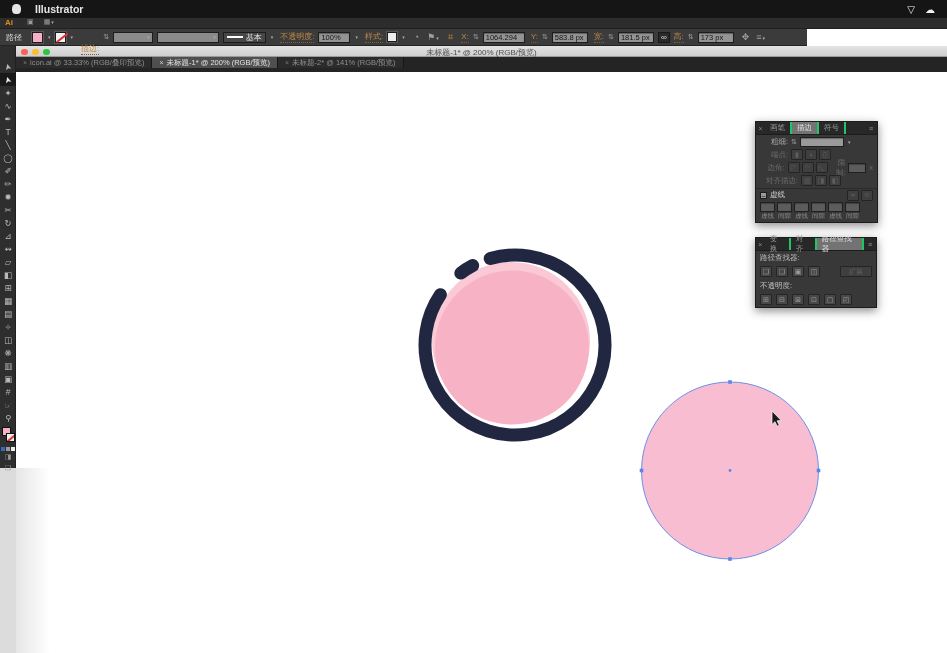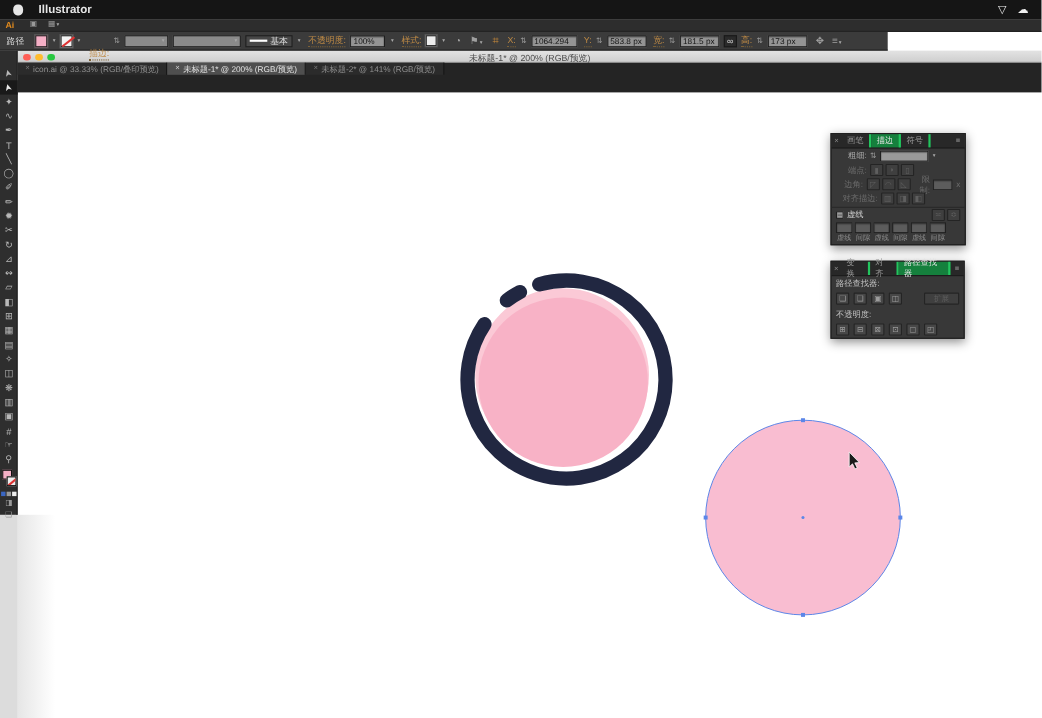--- a/index.html
+++ b/index.html
@@ -38,21 +38,21 @@
   .brushline { width:16px; height:2px; background:#fdfdfd; }
   .cb-ico { color:#a0a0a0; font-size:9px; }
   .cb-ico.hot { color:#cd8c3a; }
   .chainbox { background:#2a2a2a; border:1px solid #191919; color:#d8d8d8; font-size:8px; height:11px; line-height:10px; padding:0 2px; }
 
   
   #titlebar { position:absolute; left:16px; top:46px; width:931px; height:11px;
     background:linear-gradient(#e3e3e3,#cfcfcf); border-bottom:1px solid #9a9a9a; z-index:15; }
   .light { position:absolute; top:2.5px; width:6.5px; height:6.5px; border-radius:50%; }
   #titlebar .title { position:absolute; left:0; right:0; top:1px; text-align:center; font-size:8px; color:#4c4c4c; }
-  #tabbar { position:absolute; left:16px; top:57px; width:931px; height:27px; background:#242424; display:flex; z-index:15; }
+  #tabbar { position:absolute; left:16px; top:57px; width:931px; height:15px; background:#242424; display:flex; z-index:15; }
   .doc-tab { display:flex; align-items:center; gap:3px; padding:0 7px; font-size:7.5px; color:#8f8f8f;
     border-right:1px solid #161616; background:#2b2b2b; height:11px; }
   .doc-tab.active { background:#4f4f4f; color:#e2e2e2; }
   .tab-close { font-size:7px; color:#777; }
   .doc-tab.active .tab-close { color:#cfcfcf; }
 
   
   #toolbar { position:absolute; left:0; top:46px; width:16px; height:422px; background:#2e2e2e;
     border-right:1px solid #202020; z-index:18; padding-top:14px; }
   .tool { width:16px; height:13px; display:flex; align-items:center; justify-content:center;
@@ -74,21 +74,21 @@
 
   
   #canvas { position:absolute; left:16px; top:68px; width:931px; height:585px; background:#ffffff; z-index:1; }
   #artwork { position:absolute; left:0; top:0; z-index:5; pointer-events:none; }
 
   
   .panel { position:absolute; background:#383838; border:1px solid #1c1c1c; box-shadow:0 3px 9px rgba(0,0,0,.45);
     z-index:12; font-size:7.5px; color:#b4b4b4; }
   .ptabs { height:13px; background:#282828; display:flex; align-items:stretch; border-bottom:1px solid #1c1c1c; }
   .ptab { padding:0 5px; display:flex; align-items:center; gap:2px; color:#989898; border-right:2px solid #22c55e; }
-  .ptab.active { background:#15803d; color:#e3e3e3; }
+  .ptab.active { background:#737373; color:#e3e3e3; }
   .pclose { width:9px; display:flex; align-items:center; justify-content:center; color:#8a8a8a; font-size:7px; }
   .pmenu { margin-left:auto; padding:0 4px; display:flex; align-items:center; color:#9a9a9a; font-size:7px; }
   .prow { display:flex; align-items:center; gap:3px; padding:0 4px; height:13px; }
   .plabel { text-align:right; color:#a8a8a8; }
   .plabel.dim { color:#6c6c6c; }
   .pbtn { width:12px; height:11px; background:#474747; border:1px solid #242424; border-radius:1px;
     color:#9c9c9c; font-size:7px; display:flex; align-items:center; justify-content:center; }
   .pbtn.dim { color:#5f5f5f; background:#3f3f3f; }
   .pfield { background:#9a9a9a; border:1px solid #202020; box-shadow:inset 0 1px 1px rgba(0,0,0,.3); height:10px; }
   .pfield.dim { background:#5c5c5c; }

